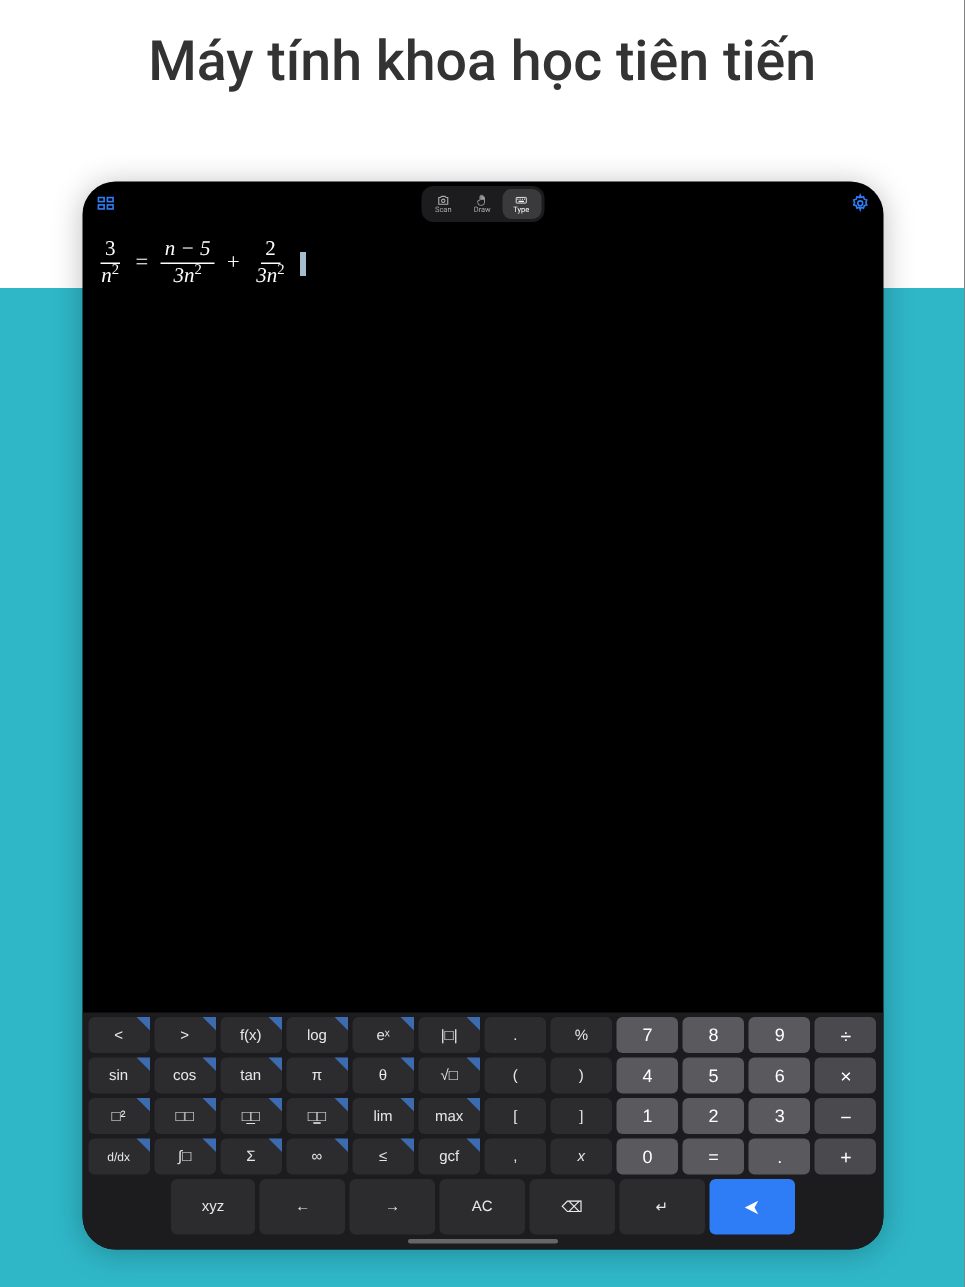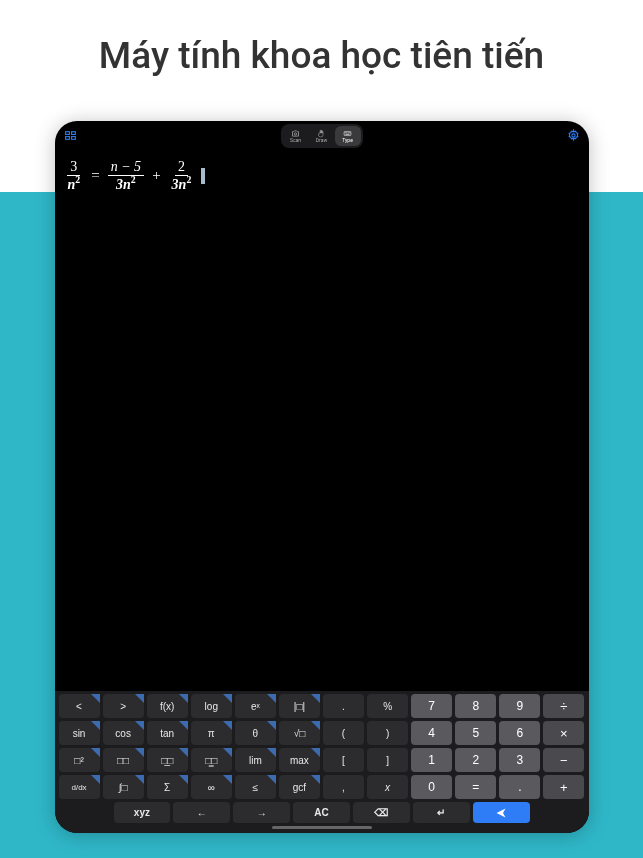--- a/index.html
+++ b/index.html
@@ -14,21 +14,21 @@
 .cyan-strip {
   position: absolute;
   top: 192px;
   left: 0;
   right: 0;
   bottom: 0;
   background: #2fb7c8;
 }
 .headline {
   text-align: center;
-  padding-top: 34px;
+  padding-top: 20px;
   font-size: 37px;
   font-weight: 500;
   color: #333;
   position: relative;
   z-index: 2;
 }
 .device {
   position: absolute;
   top: 121px;
   left: 50%;
@@ -100,21 +100,21 @@
   gap: 6px;
 }
 .frac {
   display: inline-flex;
   flex-direction: column;
   align-items: center;
   font-size: 14px;
   line-height: 1.1;
 }
 .frac .num { border-bottom: 1px solid #fff; padding: 0 3px 1px; }
-.frac .den { padding: 1px 3px 0; font-weight: bold; }
+.frac .den { padding: 1px 3px 0; }
 .sup { font-size: 0.7em; vertical-align: super; line-height: 0; }
 .eq-op { padding: 0 2px; font-style: normal; }
 .cursor-bar {
   width: 4px; height: 16px; background: #a6bdd0;
   display: inline-block; margin-left: 1px;
 }
 .keyboard {
   position: absolute;
   left: 0; right: 0; bottom: 0;
   background: #1c1c1e;
@@ -148,21 +148,21 @@
   width: 0; height: 0;
   border-style: solid;
   border-width: 0 9px 9px 0;
   border-color: transparent #3d6bb0 transparent transparent;
 }
 .bottom-row {
   display: flex;
   gap: 3px;
   padding: 0 55px;
 }
-.bottom-row .key { height: 21px; flex: 1; font-weight: bold; }
+.bottom-row .key { height: 37px; flex: 1; }
 .handle {
   width: 100px; height: 3px;
   background: #666;
   border-radius: 3px;
   margin: 3px auto 0;
 }
 .svg-icon { width: 100%; height: 100%; }
 </style>
 </head>
 <body>

